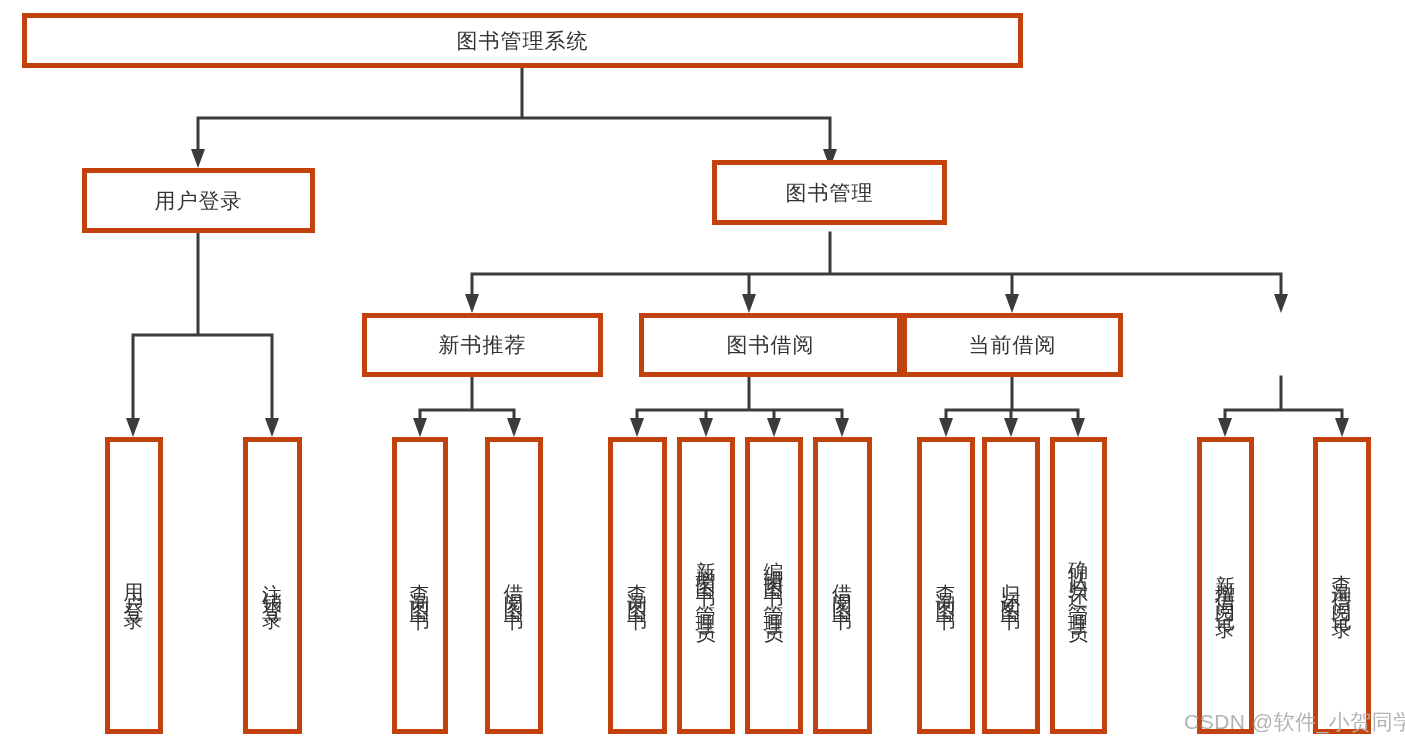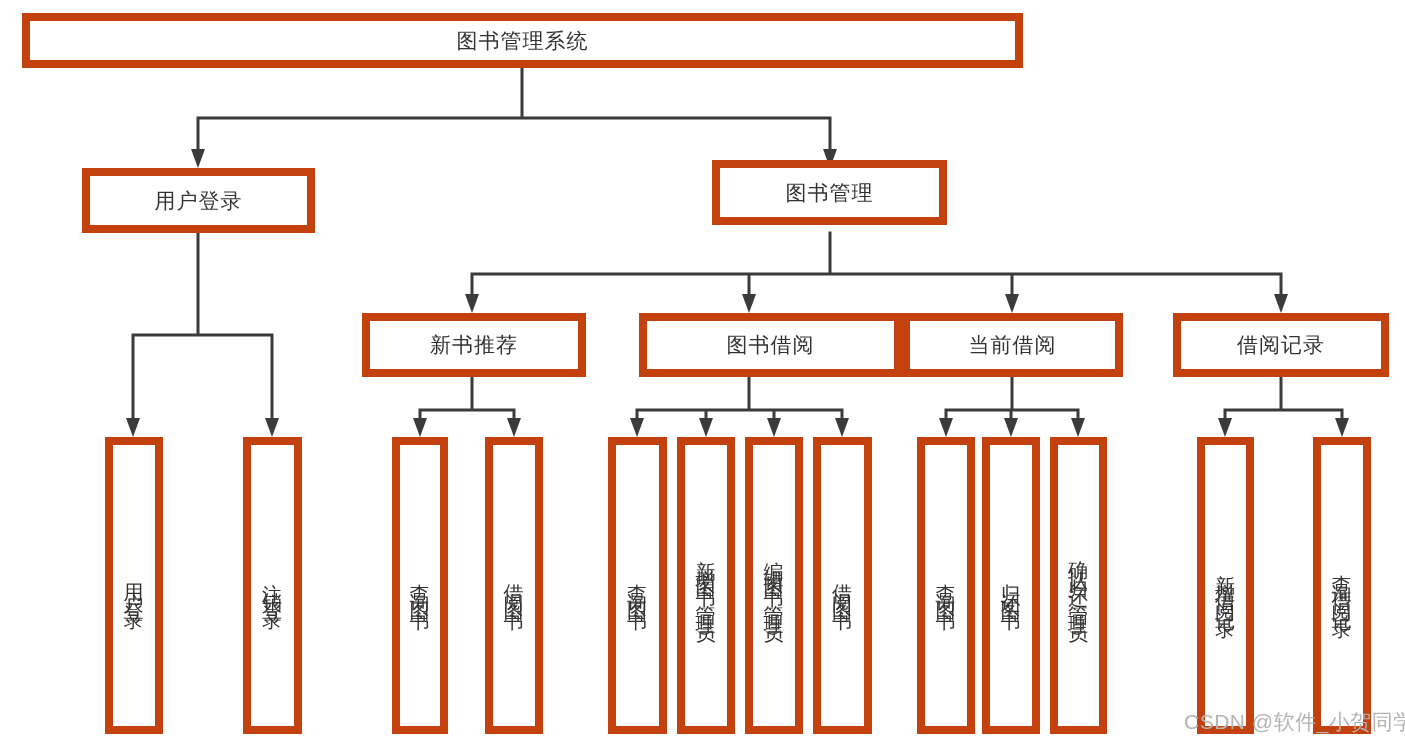--- a/index.html
+++ b/index.html
@@ -2,21 +2,21 @@
 <html><head>
 <meta charset="utf-8">
 <style>
   html,body{margin:0;padding:0;background:#fff;}
   .stage{
     position:relative;width:1405px;height:747px;background:#ffffff;
     font-family:"Liberation Sans","DejaVu Sans",sans-serif;color:#333333;overflow:hidden;
   }
   .wires{position:absolute;left:0;top:0;width:1405px;height:747px;}
   .box{
-    position:absolute;box-sizing:border-box;border:8px solid #c2410c;background:#ffffff;
+    position:absolute;box-sizing:border-box;border:5px solid #c2410c;background:#ffffff;
     display:flex;align-items:center;justify-content:center;
   }
   .hlabel{font-size:21px;letter-spacing:1px;color:#333333;white-space:nowrap;}
   .vtext{
     writing-mode:vertical-rl;text-orientation:mixed;
     font-size:20px;line-height:1;letter-spacing:9px;color:#333333;
   }
   .watermark{
     position:absolute;left:1184px;top:708px;z-index:5;
     font-size:21px;color:#b3b3b3;white-space:nowrap;letter-spacing:0.5px;
@@ -71,31 +71,28 @@
     <span class="hlabel">图书管理系统</span>
   </div>
 
   <div class="box" style="left:82px;top:168px;width:233px;height:65px;">
     <span class="hlabel">用户登录</span>
   </div>
   <div class="box" style="left:712px;top:160px;width:235px;height:65px;">
     <span class="hlabel">图书管理</span>
   </div>
 
-  <div class="box" style="left:362px;top:313px;width:224px;height:64px;">
+  <div class="box" style="left:362px;top:313px;width:241px;height:64px;">
     <span class="hlabel">新书推荐</span>
   </div>
   <div class="box" style="left:639px;top:313px;width:263px;height:64px;">
     <span class="hlabel">图书借阅</span>
   </div>
   <div class="box" style="left:902px;top:313px;width:221px;height:64px;font-family:Liberation Serif, serif;">
     <span class="hlabel">当前借阅</span>
-  </div>
-  <div class="box" style="left:1173px;top:313px;width:216px;height:64px;">
-    <span class="hlabel">借阅记录</span>
   </div>
 
   <div class="box" style="left:105px;top:437px;width:58px;height:297px;">
     <span class="vtext">用户登录</span>
   </div>
   <div class="box" style="left:243px;top:437px;width:59px;height:297px;">
     <span class="vtext">注销登录</span>
   </div>
 
   <div class="box" style="left:392px;top:437px;width:56px;height:297px;">

